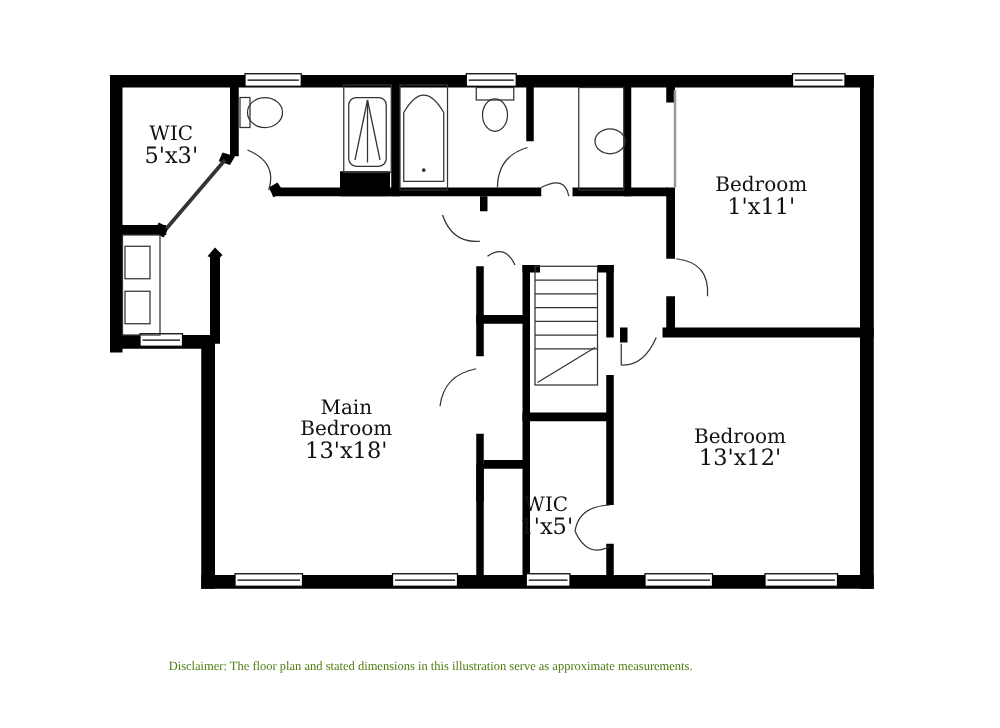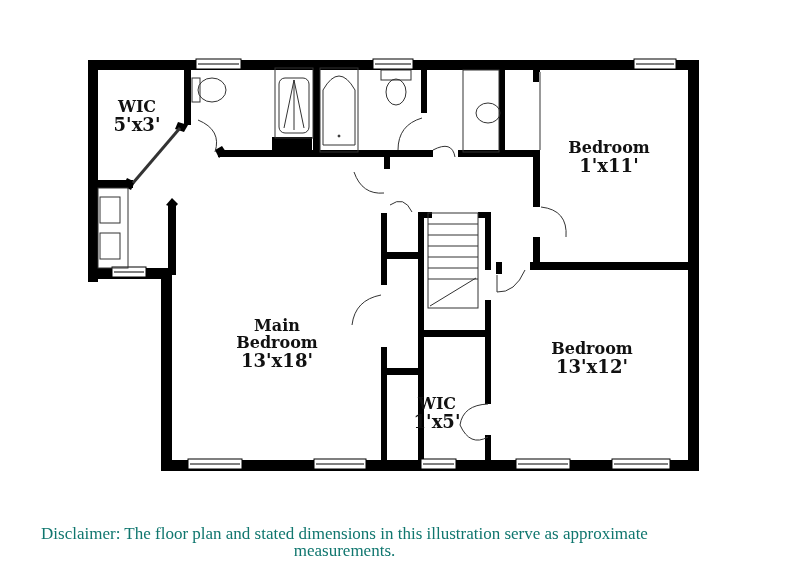--- a/index.html
+++ b/index.html
@@ -1,21 +1,21 @@
 <!DOCTYPE html>
 <html><head>
   <meta charset="utf-8">
   <style>
     html, body { margin: 0; padding: 0; background: #ffffff; }
     body { width: 800px; height: 582px; position: relative; overflow: hidden; font-family: "DejaVu Serif", serif; }
     #plan { position: absolute; left: 0; top: 0; width: 800px; height: 582px; }
-    .room-label { position: absolute; text-align: center; font-family: "DejaVu Serif", serif; font-weight: bold; color: #111; line-height: 1.05; transform: translateX(-50%); white-space: nowrap; }
+    .room-label { position: absolute; text-align: center; font-family: "DejaVu Serif", serif; font-weight: normal; color: #111; line-height: 1.05; transform: translateX(-50%); white-space: nowrap; }
     .room-label .name { font-size: 16px; display: block; }
     .room-label .dim { font-size: 18px; display: block; }
-    .disclaimer { position: absolute; left: 0; width: 689px; top: 525px; text-align: center; font-family: "Liberation Serif", serif; font-size: 17px; color: #0f766e; line-height: 17px; }
+    .disclaimer { position: absolute; left: 0; width: 689px; top: 525px; text-align: center; font-family: "Liberation Serif", serif; font-size: 10px; color: #4d7c0f; line-height: 17px; }
     .disclaimer span { display: block; }
   </style>
 </head>
 <body>
 
 <svg id="plan" viewBox="0 0 800 582" xmlns="http://www.w3.org/2000/svg">
   <g fill="#000">
 
     <rect x="88" y="60" width="611" height="10"></rect>
 

